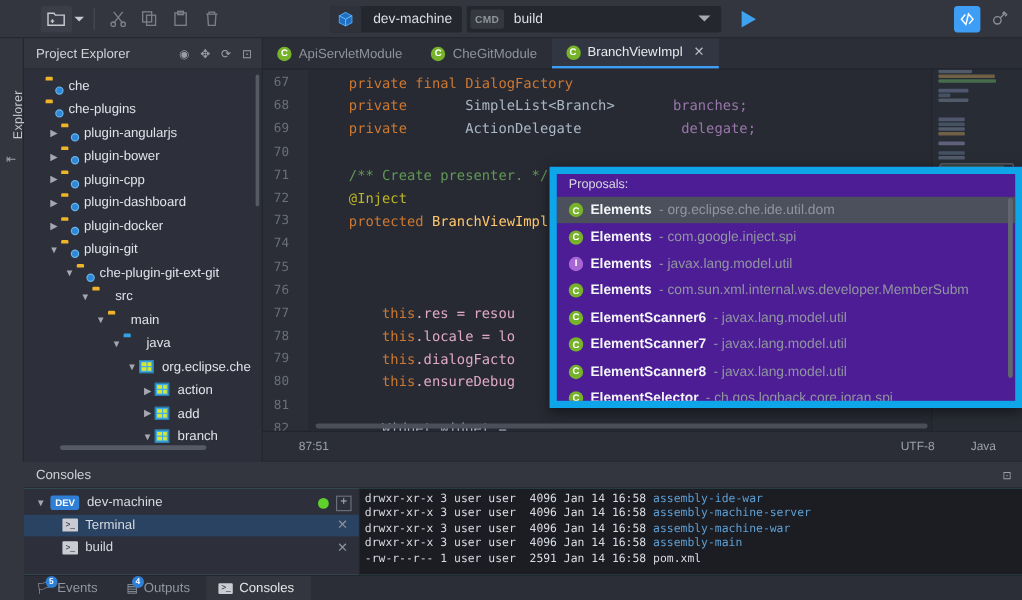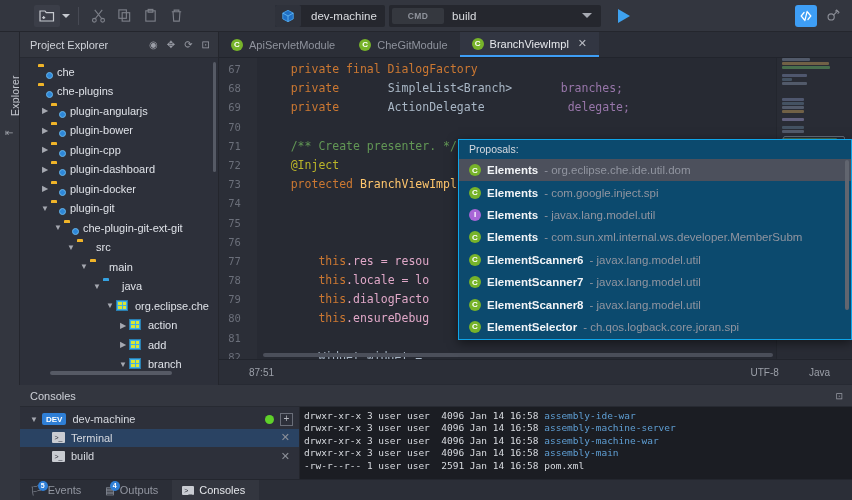--- a/index.html
+++ b/index.html
@@ -32,21 +32,21 @@
     width: 26px; height: 22px; display: flex; align-items: center; justify-content: center;
     background: #2f323b; border-radius: 2px;
   }
   .machine-name { color: #dcdee2; font-size: 11.5px; padding-left: 10px; white-space: nowrap; }
   .cmd-box {
     display: flex; align-items: center; height: 22px; background: #25272e;
     border-radius: 2px; margin-left: 4px; width: 212px; position: relative;
   }
   .cmd-badge {
     background: #35383f; color: #8f939c; font-size: 8.5px; font-weight: bold;
-    padding: 3px 16px; border-radius: 2px; margin-left: 3px; letter-spacing: .3px;
+    padding: 3px 4px; border-radius: 2px; margin-left: 3px; letter-spacing: .3px;
   }
   .cmd-name { color: #dcdee2; font-size: 11.5px; padding-left: 8px; flex: 1; }
   .caret-down {
     width: 0; height: 0; border-left: 5px solid transparent; border-right: 5px solid transparent;
     border-top: 5px solid #a7aab2; margin-right: 9px;
   }
   .run-btn { margin-left: 10px; width: 26px; height: 22px; display:flex; align-items:center; justify-content:center; }
   .play-tri {
     width: 0; height: 0; border-top: 7px solid transparent; border-bottom: 7px solid transparent;
     border-left: 12px solid #3ea2f0;
@@ -149,21 +149,21 @@
     height: 25px; background: #2b2e37; border-top: 1px solid #21242c;
     display: flex; align-items: center; font-size: 10px; color: #9ca0a9;
   }
   .sb-left { padding-left: 30px; }
   .sb-right { margin-left: auto; display: flex; gap: 30px; padding-right: 22px; }
   .code-hscroll { position:absolute; left: 44px; bottom: 2px; height: 4px; width: 510px; background: #4b4f5a; border-radius: 2px; }
 
   
   .proposals {
     position: absolute; left: 458px; top: 139px; width: 394px; height: 201px;
-    background: #0c4a6e; border: 1px solid #0ea5e9; box-shadow: 0 3px 10px rgba(0,0,0,.5);
+    background: #4c1d95; border: 6px solid #0ea5e9; box-shadow: 0 3px 10px rgba(0,0,0,.5);
     overflow: hidden;
   }
   .prop-head { height: 19px; color: #d7dae0; font-size: 10.5px; padding: 3px 0 0 10px; }
   .prop-list { position: relative; }
   .prop-row {
     display: flex; align-items: center; height: 22.4px; padding-left: 10px;
     font-size: 11.5px; white-space: nowrap;
   }
   .prop-row.sel { background: #4c505c; }
   .prop-name { color: #f2f4f7; font-weight: bold; }

